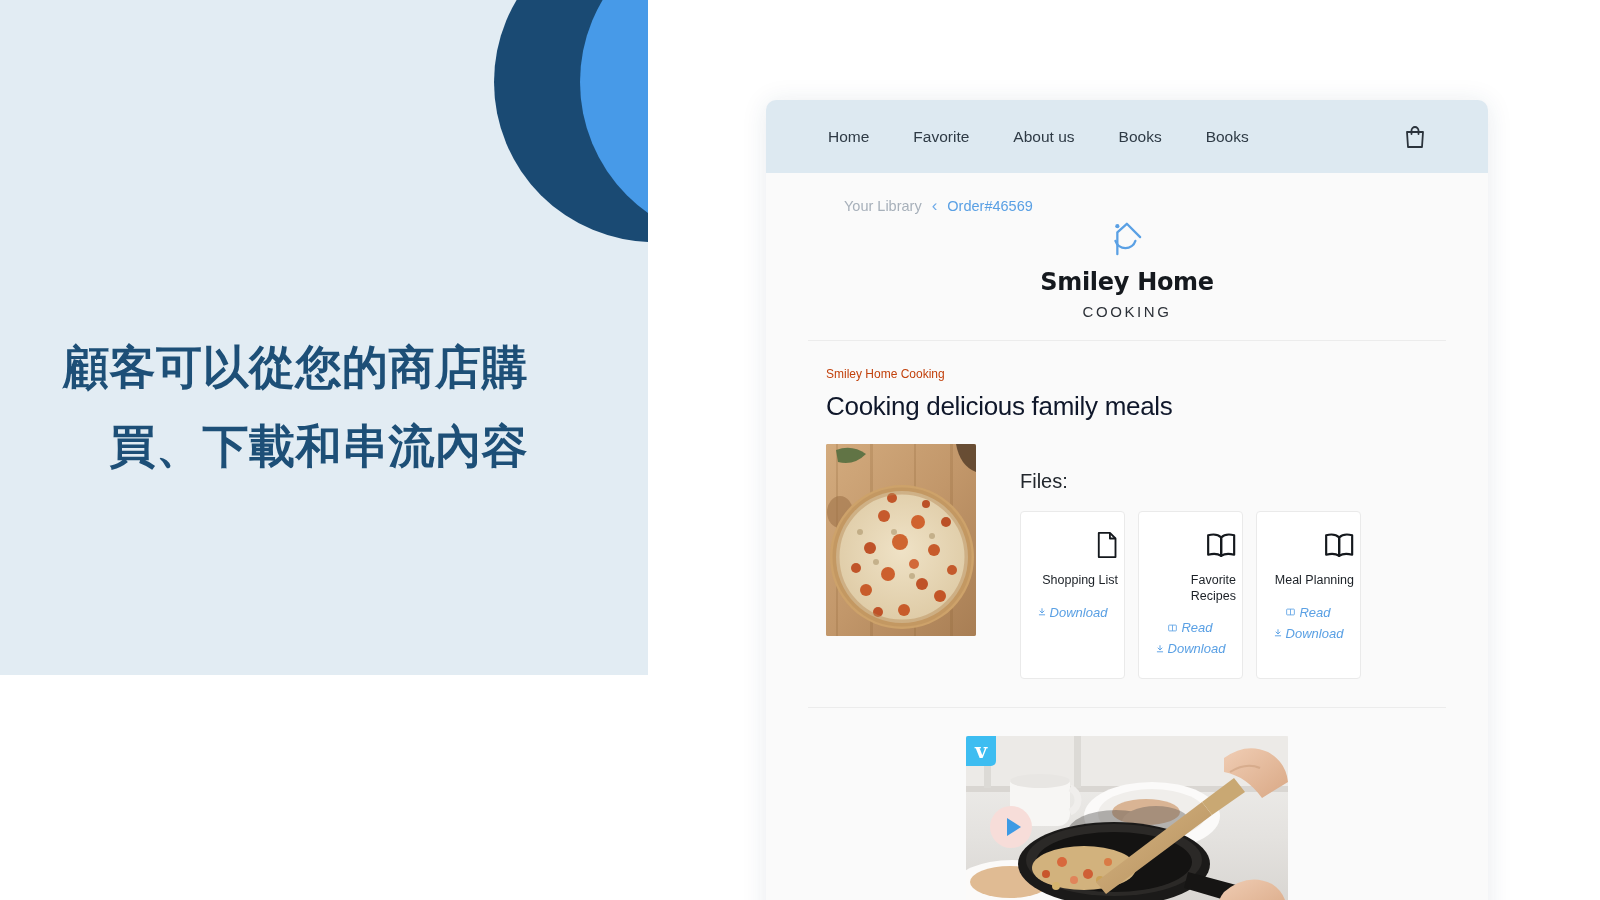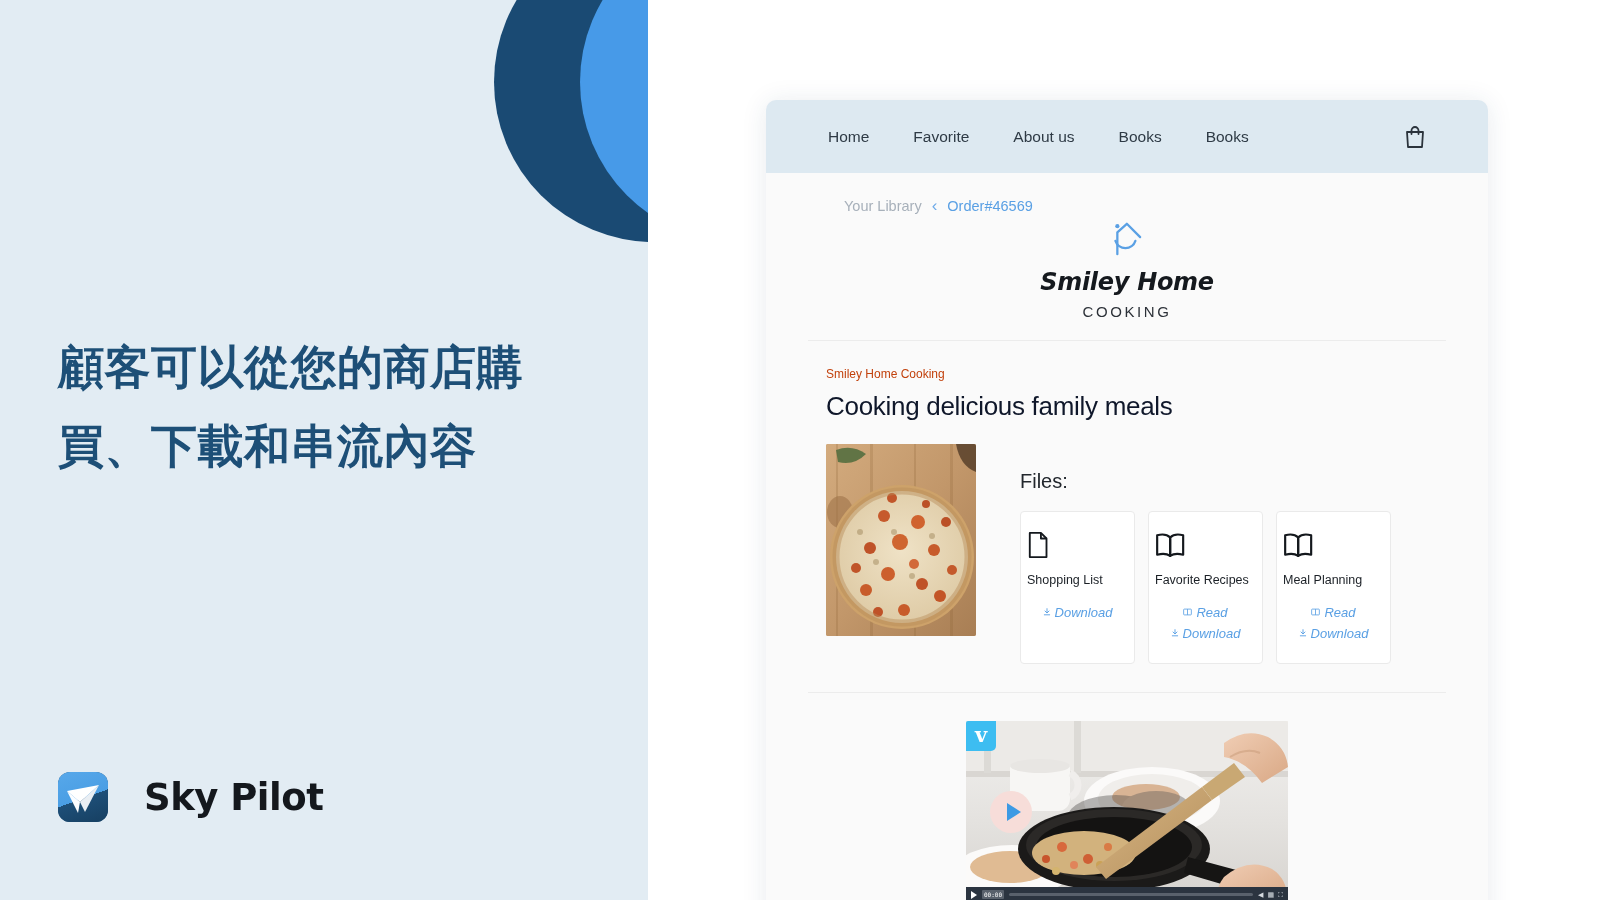--- a/index.html
+++ b/index.html
@@ -8,23 +8,24 @@
     overflow: hidden;
     font-family: "Liberation Sans", sans-serif;
     background: #ffffff;
   }
 
   .stage { position: relative; width: 1600px; height: 900px; }
 
   
   .left-panel {
     position: absolute; left: 0; top: 0;
-    width: 648px; height: 900px;
+    width: 648px; height: 675px;
     background: #e2ecf3;
     overflow: hidden;
+    text-align: right;
   }
   .shape-dark {
     position: absolute;
     left: 494px; top: -78px;
     width: 160px; height: 320px;
     background: #1a4a73;
     border-radius: 160px 0 0 160px;
   }
   .shape-light {
     position: absolute;
@@ -126,21 +127,20 @@
   .store-head {
     text-align: center;
     padding-top: 6px;
     padding-bottom: 20px;
   }
   .store-logo { height: 38px; margin-bottom: 6px; }
   .store-name {
     font-size: 24px; font-weight: 700;
     color: #15191e; letter-spacing: -0.3px;
     font-family: "DejaVu Sans", sans-serif;
-    font-style: italic;
   }
   .store-sub {
     font-size: 15px; letter-spacing: 2.6px;
     color: #2c3138; margin-top: 7px;
   }
 
   .divider {
     height: 1px; background: #ececec;
     margin: 0 8px;
   }
@@ -165,26 +165,26 @@
     overflow: hidden;
     position: relative;
     background: #c49a6c;
   }
   .thumb svg { position: absolute; inset: 0; }
 
   .files { flex: 1; padding-top: 26px; }
   .files-label { font-size: 20px; color: #22272d; }
   .file-cards { display: flex; gap: 13px; margin-top: 18px; }
   .file-card {
-    width: 115px;
+    width: 105px;
     border: 1px solid #eaeaea;
     border-radius: 4px;
     background: #fff;
     padding: 20px 6px 16px;
-    text-align: left;
+    text-align: right;
     cursor: pointer;
   }
   .file-card.tall { padding-bottom: 22px; }
   .file-icon { height: 26px; margin-bottom: 11px; }
   .file-name {
     font-size: 12.5px; color: #1b2026;
     line-height: 1.25;
   }
   .file-actions { margin-top: 16px; }
   .file-action {

